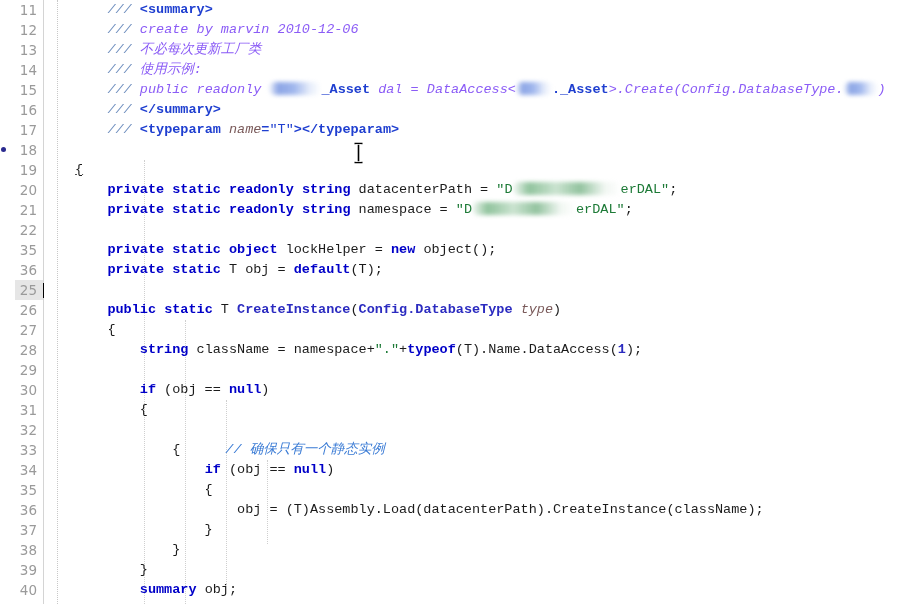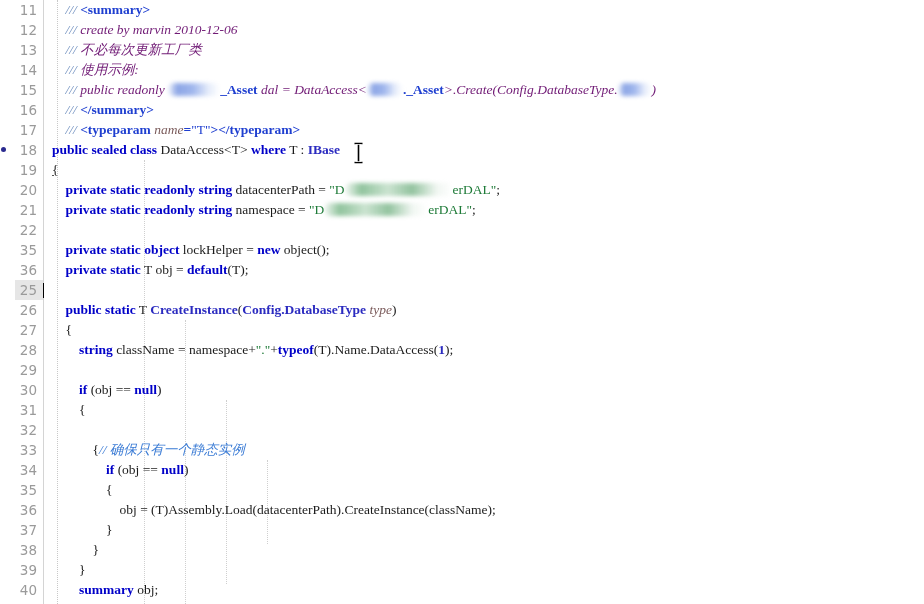--- a/index.html
+++ b/index.html
@@ -39,34 +39,34 @@
   .foldline{
     position:absolute;left:57px;top:0;width:0;height:604px;z-index:2;
     border-left:1px dotted #c8c8c8;pointer-events:none;
   }
   
   .iguide{
     position:absolute;top:0;width:0;z-index:1;
     border-left:1px dotted #cfcfcf;pointer-events:none;
   }
   .code{
-    position:relative;padding-left:9px;z-index:4;
-    font-family:Liberation Serif, serif;
+    position:relative;padding-left:32px;z-index:4;
+    font-family:Liberation Mono, monospace;
     color:#1b1b1b;
   }
   
   .kw     {color:#0000c8;font-weight:bold;}      
   .typ    {color:#2b2bc0;font-weight:bold;}      
   .str    {color:#1d7a37;}                        
-  .cmt    {color:#3a7bd5;font-style:italic;}      
+  .cmt    {color:#3a7bd5;font-style:italic;margin-left:45px;}      
   .doc    {color:#6f8fbf;font-style:italic;}      
   .doctag {color:#1f3fd0;font-weight:bold;}       
   .docatt {color:#7a5a5a;font-style:italic;}      
   .docval {color:#1f3fd0;}                        
-  .doctxt {color:#701a75;font-style:italic;}      
+  .doctxt {color:#8b5cf6;font-style:italic;}      
   .plain  {color:#1b1b1b;}
   .brace-hl{text-decoration:underline;text-decoration-color:#555;}
   
   .redact{
     display:inline-block;vertical-align:-2px;height:13px;border-radius:6px;
     background:linear-gradient(90deg,
        rgba(190,205,240,.15) 0%, rgba(120,150,225,.85) 18%,
        rgba(150,175,235,.9) 48%, rgba(205,218,246,.5) 78%,
        rgba(255,255,255,0) 100%);
     filter:blur(2.2px);
@@ -138,21 +138,20 @@
   <div class="row">
     <div class="gutter"><span class="gutter-num">17</span></div>
     <div class="code"><span class="plain">    </span><span class="doc">///</span> <span class="doctag">&lt;typeparam</span> <span class="docatt">name</span><span class="doctag">=</span><span class="docval">"T"</span><span class="doctag">&gt;&lt;/typeparam&gt;</span></div>
   </div>
 
   <div class="row">
     <div class="gutter">
       <span class="bp-dot"></span>
       <span class="gutter-num">18</span>
     </div>
-    <div class="code"><span class="kw">public</span> <span class="kw">sealed</span> <span class="kw">class</span> <span class="plain">DataAccess&lt;T&gt; </span><span class="kw">where</span> <span class="plain">T : </span><span class="typ">IBase</span></div>
   </div>
 
   <div class="row">
     <div class="gutter"><span class="gutter-num">19</span></div>
     <div class="code"><span class="plain brace-hl">{</span></div>
   </div>
 
   <div class="row">
     <div class="gutter"><span class="gutter-num">20</span></div>
     <div class="code"><span class="plain">    </span><span class="kw">private</span> <span class="kw">static</span> <span class="kw">readonly</span> <span class="kw">string</span> <span class="plain">datacenterPath = </span><span class="str">"D</span><span class="redact green" style="width:108px;"></span><span class="str">erDAL"</span><span class="plain">;</span></div>

